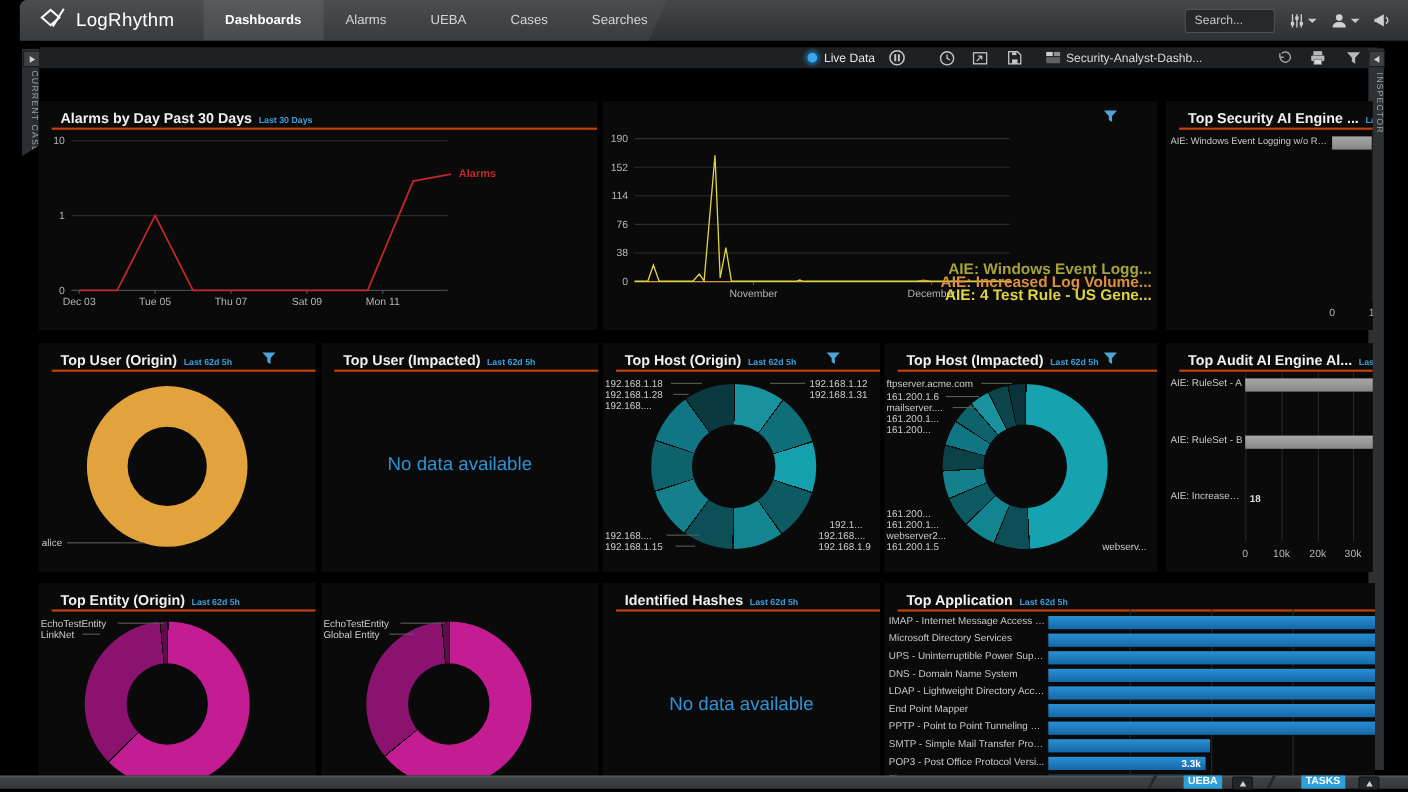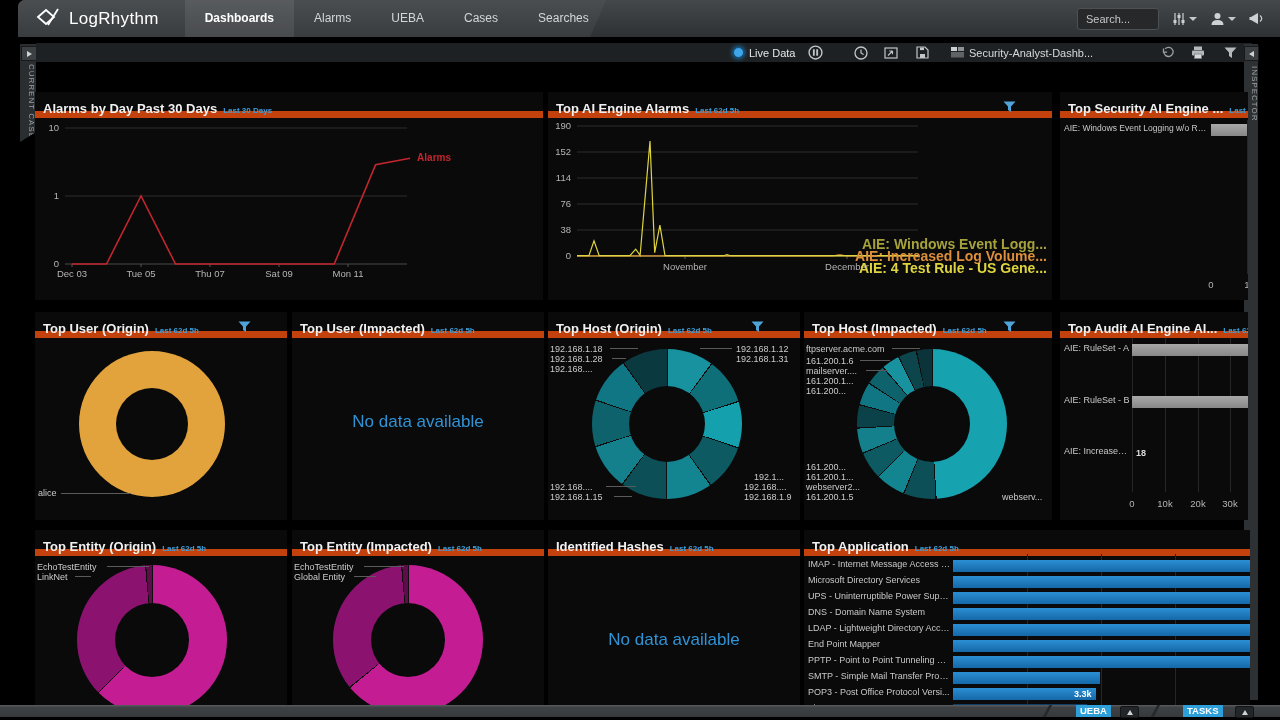--- a/index.html
+++ b/index.html
@@ -40,21 +40,21 @@
   .tri-r{width:0;height:0;border-top:3.5px solid transparent;border-bottom:3.5px solid transparent;border-left:5px solid #cfd3d6}
   .tri-l{width:0;height:0;border-top:3.5px solid transparent;border-bottom:3.5px solid transparent;border-right:5px solid #cfd3d6}
   .tri-u{width:0;height:0;border-left:3.5px solid transparent;border-right:3.5px solid transparent;border-bottom:5px solid #cfd3d6}
   .vtext{position:absolute;left:0;top:20px;width:16px;writing-mode:vertical-rl;
          font-size:8px;letter-spacing:1px;color:#9aa0a4;white-space:nowrap}
   .inspector-strip{position:absolute;left:1244px;top:44px;width:14px;height:656px;background:#2e3133}
   .inspector-strip .vtext{top:22px;left:-1px}
 
   
   .panel{position:absolute;background:#0a0a0a;overflow:hidden}
-  .phead{position:absolute;left:0;top:0;right:0;height:26px;border-bottom:7px solid #c2410c;
+  .phead{position:absolute;left:12px;top:0;right:0;height:26px;border-bottom:2px solid #c2410c;
          padding:7px 8px 0 8px;box-sizing:border-box;white-space:nowrap}
   .ptitle{font-size:13px;font-weight:bold;color:#f0f0f0}
   .psub{font-size:8px;font-weight:bold;color:#3da0dc;margin-left:6px}
   .pfilter{position:absolute;top:7px;right:36px;cursor:pointer}
   .pbody{position:absolute;left:0;top:0;right:0;bottom:0}
   .pbody.chart{top:28px}
   .nodata{position:absolute;left:0;right:0;top:100px;text-align:center;font-size:17px;color:#2f93d6}
   .legend{position:absolute;right:5px;bottom:26px;text-align:right;font-size:14px;font-weight:bold;line-height:12px;white-space:nowrap}
   .donut{position:absolute;border-radius:50%}
   .dhole{position:absolute;border-radius:50%;background:#0a0a0a}
@@ -221,21 +221,20 @@
         <line x1="244" y1="144" x2="244" y2="147" stroke="#555"></line>
         <text x="244" y="157" text-anchor="middle" fill="#b5b5b5" font-size="9.5">Sat 09</text>
         <line x1="313" y1="144" x2="313" y2="147" stroke="#555"></line>
         <text x="313" y="157" text-anchor="middle" fill="#b5b5b5" font-size="9.5">Mon 11</text>
         <polyline points="37.0,144.0 71.5,144.0 106.0,76.0 140.5,144.0 175.0,144.0 209.5,144.0 244.0,144.0 299.2,144.0 340.6,44.6 375.1,38.2" fill="none" stroke="#c2262e" stroke-width="1.6"></polyline>
         <text x="382.1" y="41.171429947824464" fill="#c2262e" font-size="10" font-weight="bold">Alarms</text>
       </svg></div>
 </div>
 
 <div class="panel" style="left:548px;top:92px;width:504px;height:208px">
-  <div class="phead"><span class="ptitle">Top AI Engine Alarms</span><span class="psub">Last 62d 5h</span></div>
   <span class="pfilter"><svg width="13" height="12" viewBox="0 0 13 12">
         <path d="M0.5 0.5 h12 L8 5.5 V11 L5 9 V5.5 Z" fill="#4ea4d8"></path>
       </svg></span>
   <div class="pbody chart"><svg width="502" height="176">
         <line x1="29" y1="6" x2="370" y2="6" stroke="#2d2d2d"></line>
         <text x="23" y="9" text-anchor="end" fill="#b5b5b5" font-size="9.5">190</text>
         <line x1="29" y1="32" x2="370" y2="32" stroke="#2d2d2d"></line>
         <text x="23" y="35" text-anchor="end" fill="#b5b5b5" font-size="9.5">152</text>
         <line x1="29" y1="58" x2="370" y2="58" stroke="#2d2d2d"></line>
         <text x="23" y="61" text-anchor="end" fill="#b5b5b5" font-size="9.5">114</text>
@@ -367,21 +366,20 @@
       <div class="donut" style="left: 42px; top: 35px; width: 150px; height: 150px; background: conic-gradient(rgb(15, 15, 15) 0deg, rgb(15, 15, 15) 1deg, rgb(196, 29, 148) 1deg, rgb(196, 29, 148) 225deg, rgb(15, 15, 15) 225deg, rgb(15, 15, 15) 226deg, rgb(140, 18, 112) 226deg, rgb(140, 18, 112) 354.6deg, rgb(15, 15, 15) 354.6deg, rgb(15, 15, 15) 355.6deg, rgb(94, 13, 74) 355.6deg, rgb(94, 13, 74) 360deg);"></div>
       <div class="dhole" style="left: 80px; top: 73px; width: 74px; height: 74px;"></div>
       <div class="lline" style="left: 72px; top: 36px; width: 42px;"></div>
       <div class="lline" style="left: 40px; top: 46px; width: 16px;"></div>
       <div class="co" style="left: 2px; top: 32px;">EchoTestEntity</div>
       <div class="co" style="left: 2px; top: 42px;">LinkNet</div>
     </div>
 </div>
 
 <div class="panel" style="left:292px;top:530px;width:252px;height:175px">
-  <div class="phead"><span class="ptitle">Top Entity (Impacted)</span><span class="psub">Last 62d 5h</span></div>
   <div class="pbody">
       <div class="donut" style="left: 41px; top: 35px; width: 150px; height: 150px; background: conic-gradient(rgb(15, 15, 15) 0deg, rgb(15, 15, 15) 1deg, rgb(196, 29, 148) 1deg, rgb(196, 29, 148) 230.4deg, rgb(15, 15, 15) 230.4deg, rgb(15, 15, 15) 231.4deg, rgb(140, 18, 112) 231.4deg, rgb(140, 18, 112) 354.6deg, rgb(15, 15, 15) 354.6deg, rgb(15, 15, 15) 355.6deg, rgb(94, 13, 74) 355.6deg, rgb(94, 13, 74) 360deg);"></div>
       <div class="dhole" style="left: 79px; top: 73px; width: 74px; height: 74px;"></div>
       <div class="lline" style="left: 72px; top: 36px; width: 40px;"></div>
       <div class="lline" style="left: 62px; top: 46px; width: 22px;"></div>
       <div class="co" style="left: 2px; top: 32px;">EchoTestEntity</div>
       <div class="co" style="left: 2px; top: 42px;">Global Entity</div>
     </div>
 </div>
 

